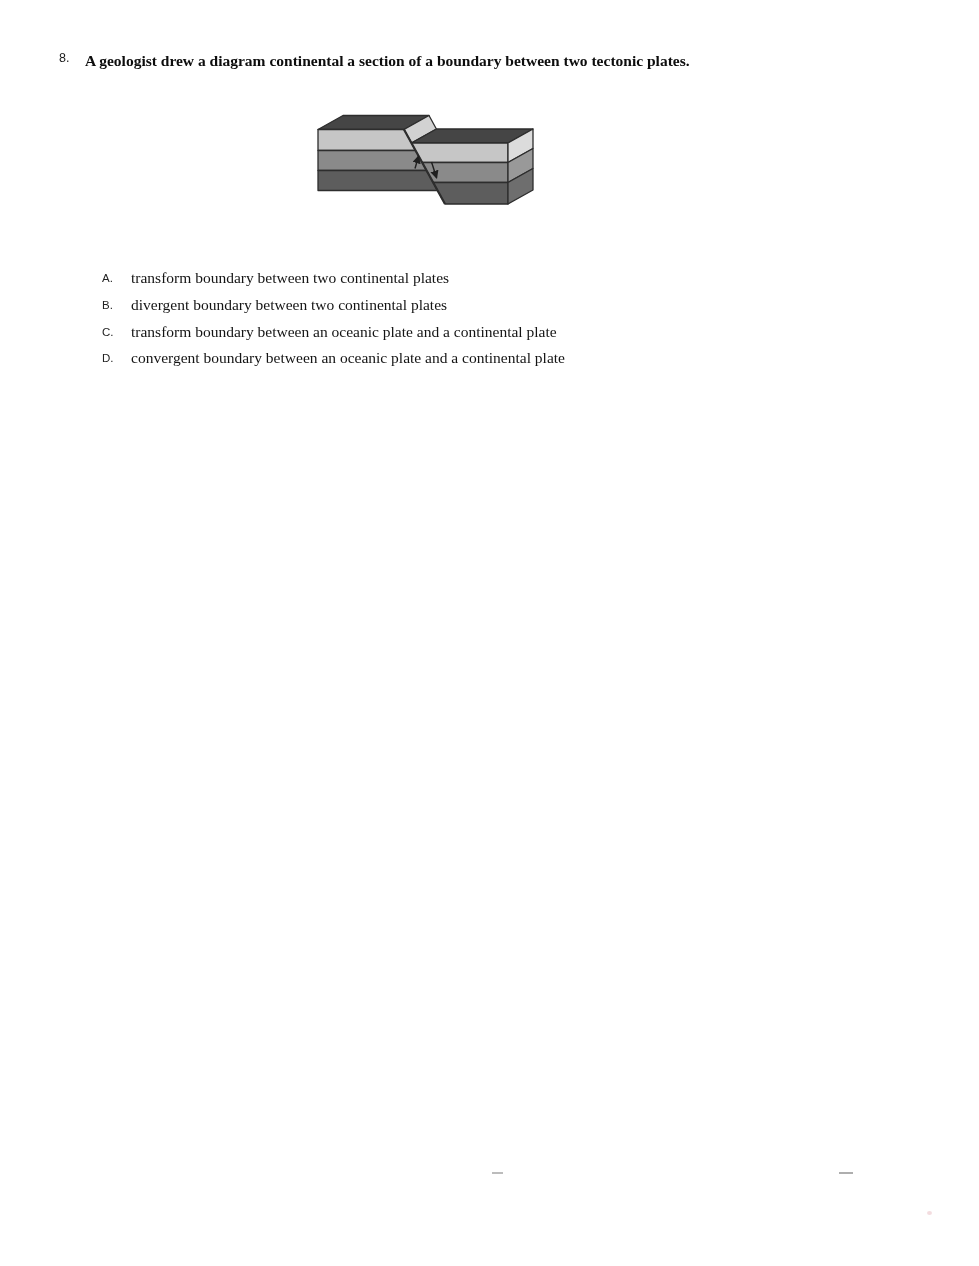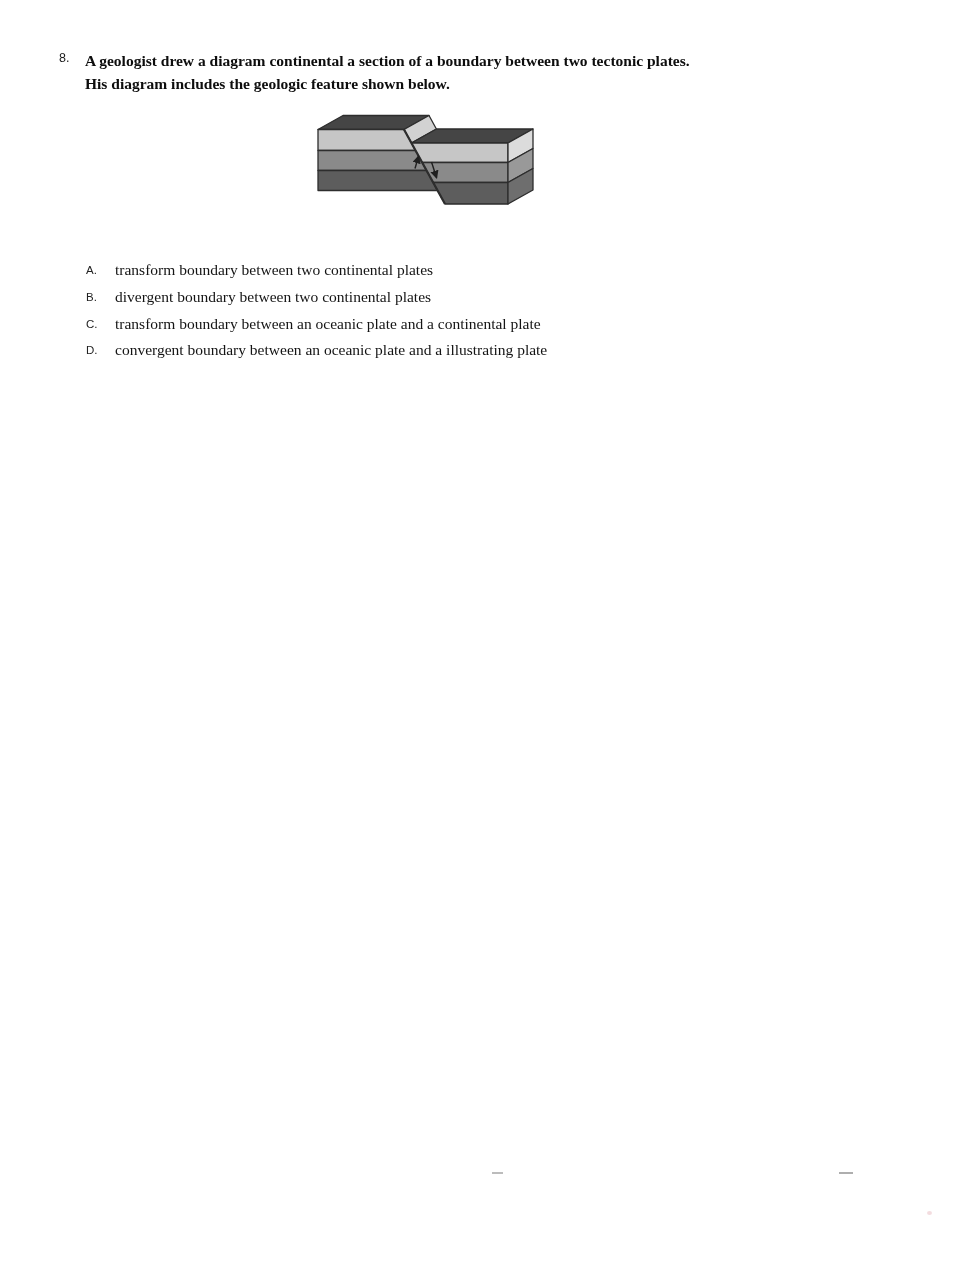--- a/index.html
+++ b/index.html
@@ -28,22 +28,23 @@
   }
   .figure-wrap {
     position: absolute; left: 314px; top: 110px;
     width: 222px; height: 97px;
   }
   .sub-prompt {
     position: absolute; left: 85px; top: 229px;
     font-weight: bold; font-size: 15.5px; color: #0d0d0d;
   }
   .option-row {
-    position: absolute; left: 86px;
+    position: absolute; left: 102px;
     white-space: nowrap;
+    margin-top: 8px;
   }
   .option-letter {
     display: inline-block; width: 29px;
     font-family: "Liberation Sans", sans-serif;
     font-size: 11.5px; color: #222222;
     vertical-align: 1px;
   }
   .option-text {
     font-size: 15.5px; color: #141414;
   }
@@ -54,21 +55,20 @@
 </style>
 </head>
 <body>
 
 <div id="page">
 
   <div class="q-number">8.</div>
 
   <div class="prompt">
     <div>A geologist drew a diagram continental a section of a boundary between two tectonic plates.</div>
-    <div>His diagram includes the geologic feature shown below.</div>
   </div>
 
   <div class="figure-wrap">
     <svg width="222" height="97" viewBox="0 0 222 97">
       <defs>
         <marker id="ah" viewBox="0 0 8 8" refX="6.5" refY="4" markerWidth="6" markerHeight="6" orient="auto">
           <path d="M0,0 L8,4 L0,8 Z" fill="#1f1f1f"></path>
         </marker>
       </defs>
       <g stroke-width="1.3" stroke-linejoin="round">
@@ -101,20 +101,20 @@
   <div class="option-row" style="top:261px">
     <span class="option-letter">A.</span><span class="option-text">transform boundary between two continental plates</span>
   </div>
   <div class="option-row" style="top:315px">
     <span class="option-letter">C.</span><span class="option-text">transform boundary between an oceanic plate and a continental plate</span>
   </div>
   <div class="option-row" style="top:288px">
     <span class="option-letter">B.</span><span class="option-text">divergent boundary between two continental plates</span>
   </div>
   <div class="option-row" style="top:341px">
-    <span class="option-letter">D.</span><span class="option-text">convergent boundary between an oceanic plate and a illustrating plate</span>
+    <span class="option-letter">D.</span><span class="option-text">convergent boundary between an oceanic plate and a continental plate</span>
   </div>
 
   <div class="artifact dash-1"></div>
   <div class="artifact dash-2"></div>
   <div class="artifact speck"></div>
 
 </div>
 
 </body></html>

